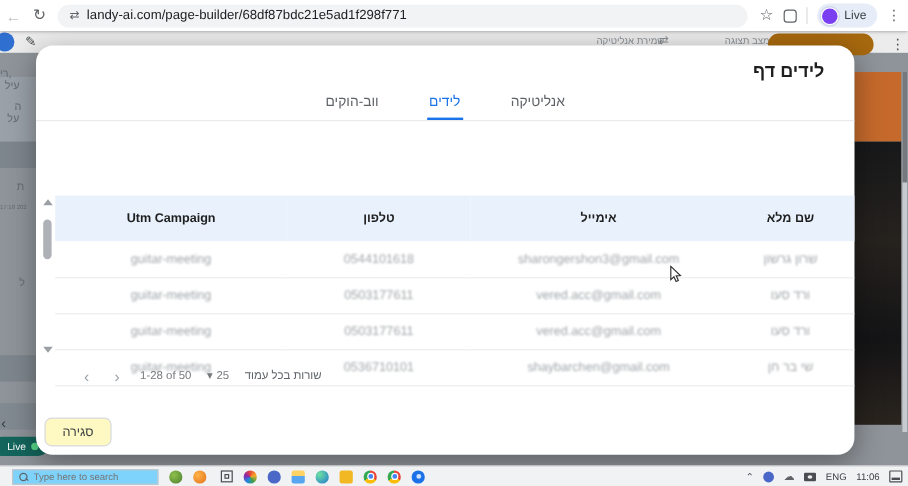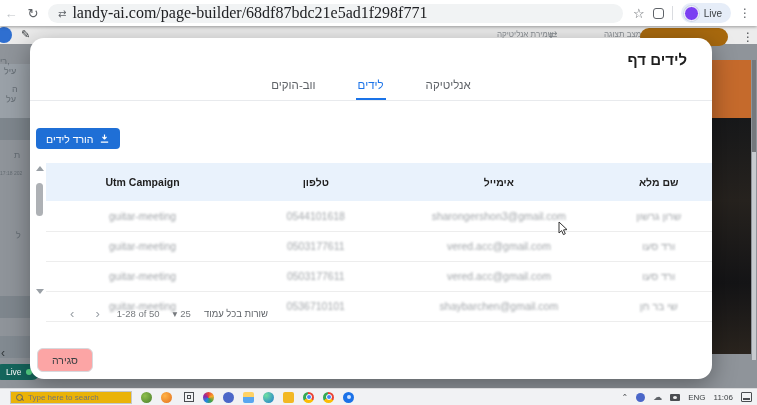--- a/index.html
+++ b/index.html
@@ -15,21 +15,21 @@
     background:#fff; display:flex; align-items:center; z-index:30;
     box-shadow:0 1px 3px rgba(0,0,0,.35);
   }
   .nav-ic { color:#5f6368; font-size:13px; width:22px; text-align:center; cursor:default; }
   .nav-ic.disabled { color:#c0c4c8; }
   .url-pill {
     flex:0 0 575px; height:19px; background:#f1f3f4; border-radius:10px;
     display:flex; align-items:center; padding:0 10px; gap:7px; margin-left:4px;
   }
   .site-info { color:#5f6368; font-size:10px; letter-spacing:-1px; }
-  .url-text { font-size:16px; color:#202124; white-space:nowrap; overflow:hidden;font-family:Liberation Serif, serif; }
+  .url-text { font-size:11px; color:#202124; white-space:nowrap; overflow:hidden; }
   .bar-right { display:flex; align-items:center; margin-left:auto; gap:8px; padding-right:6px; }
   .star { color:#5f6368; font-size:13px; }
   .ext-ic { width:11px; height:11px; border:1.5px solid #5f6368; border-radius:3px; }
   .bar-sep { width:1px; height:14px; background:#dadce0; }
   .profile-pill {
     display:flex; align-items:center; gap:5px; background:#e6edf8;
     border-radius:11px; height:20px; padding:0 9px 0 3px;
   }
   .avatar { width:15px; height:15px; border-radius:50%; background:#7b3ff2;
     border:1.5px solid #fff; box-shadow:0 0 0 1px #cdd6e8;}
@@ -86,31 +86,31 @@
     border-left:4px solid transparent; border-right:4px solid transparent; border-bottom:5px solid #9aa0a6; }
   .tri-down { position:absolute; bottom:0; left:1px; width:0; height:0;
     border-left:4px solid transparent; border-right:4px solid transparent; border-top:5px solid #9aa0a6; }
   .scroll-thumb { position:absolute; top:17px; left:1px; width:7px; height:33px; background:#aeb1b5; border-radius:4px; }
   .pagination { position:absolute; top:266px; right:444px; height:18px;
     display:flex; align-items:center; gap:13px; color:#5f6368; font-size:9.5px; white-space:nowrap; }
   .pg-soft { filter:blur(.6px); opacity:.85; display:flex; align-items:center; gap:3px; }
   .pg-range { direction:ltr; }
   .pg-arrow { color:#9aa0a6; font-size:13px; filter:blur(.5px); padding:0 4px; }
   .close-btn { position:absolute; left:7px; top:310px; width:56px; height:24px;
-    background:#fca5a5; border:1px solid #d7d9dd; border-radius:6px;
+    background:#fef9c3; border:1px solid #d7d9dd; border-radius:6px;
     font-size:10.5px; color:#3c4043; font-family:inherit; }
 
   
   .cursor { position:absolute; left:558px; top:221px; z-index:20; }
 
   
   .taskbar { position:absolute; left:0; top:388px; width:757px; height:17px;
     background:#f1f2f4; border-top:1px solid #d9dadc; display:flex; align-items:center; z-index:30; }
   .search-box { display:flex; align-items:center; gap:5px; width:122px; height:13px;
-    background:#eab308; border:1px solid #c4c6c9; margin-left:10px; padding:0 5px; }
+    background:#7dd3fc; border:1px solid #c4c6c9; margin-left:10px; padding:0 5px; }
   .mag { position:relative; width:7px; height:7px; flex:0 0 auto; }
   .mag::before { content:""; position:absolute; top:0; left:0; width:5px; height:5px;
     border:1px solid #5f6368; border-radius:50%; }
   .mag::after { content:""; position:absolute; left:5px; top:5px; width:3px; height:1px;
     background:#5f6368; transform:rotate(45deg); }
   .search-box input { border:none; outline:none; width:100%; font-size:8px; color:#5f6368;
     font-family:inherit; background:transparent; }
   .tb-ic { width:11px; height:11px; border-radius:50%; margin-left:9px; flex:0 0 auto; }
   .ic-leaf { background:radial-gradient(circle at 35% 35%, #8fbf4d, #4a7f2c); }
   .ic-pumpkin { background:radial-gradient(circle at 35% 35%, #ffb347, #e2701d); }
@@ -201,28 +201,20 @@
   <div class="modal">
     <div class="modal-title">לידים דף</div>
 
     <div class="tabs">
       <div class="tab">אנליטיקה</div>
       <div class="tab active">לידים</div>
       <div class="tab">ווב-הוקים</div>
     </div>
     <div class="tabs-rule"></div>
 
-    <button class="dl-btn">
-      <span style="display:inline-flex">
-        <svg width="11" height="11" viewBox="0 0 24 24">
-            <path d="M12 3v10m0 0l-4.5-4.5M12 13l4.5-4.5M4 20h16" stroke="#fff" stroke-width="2.6" fill="none"></path>
-          </svg>
-      </span>
-      <span>הורד לידים</span>
-    </button>
 
     <table class="leads-table">
       <colgroup>
           <col style="width:16%">
           <col style="width:32%">
           <col style="width:23%">
           <col style="width:29%">
         </colgroup>
       <thead>
         <tr>

